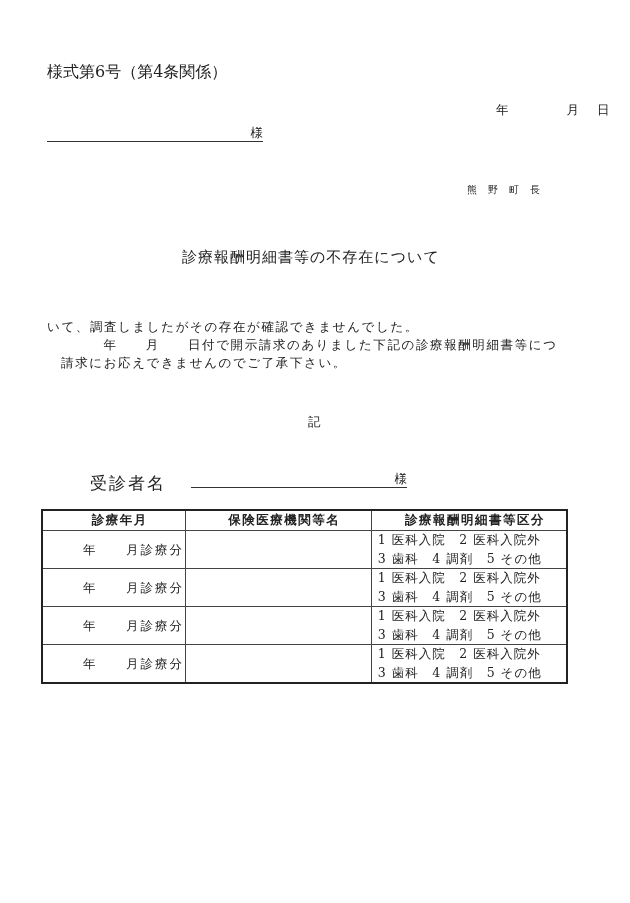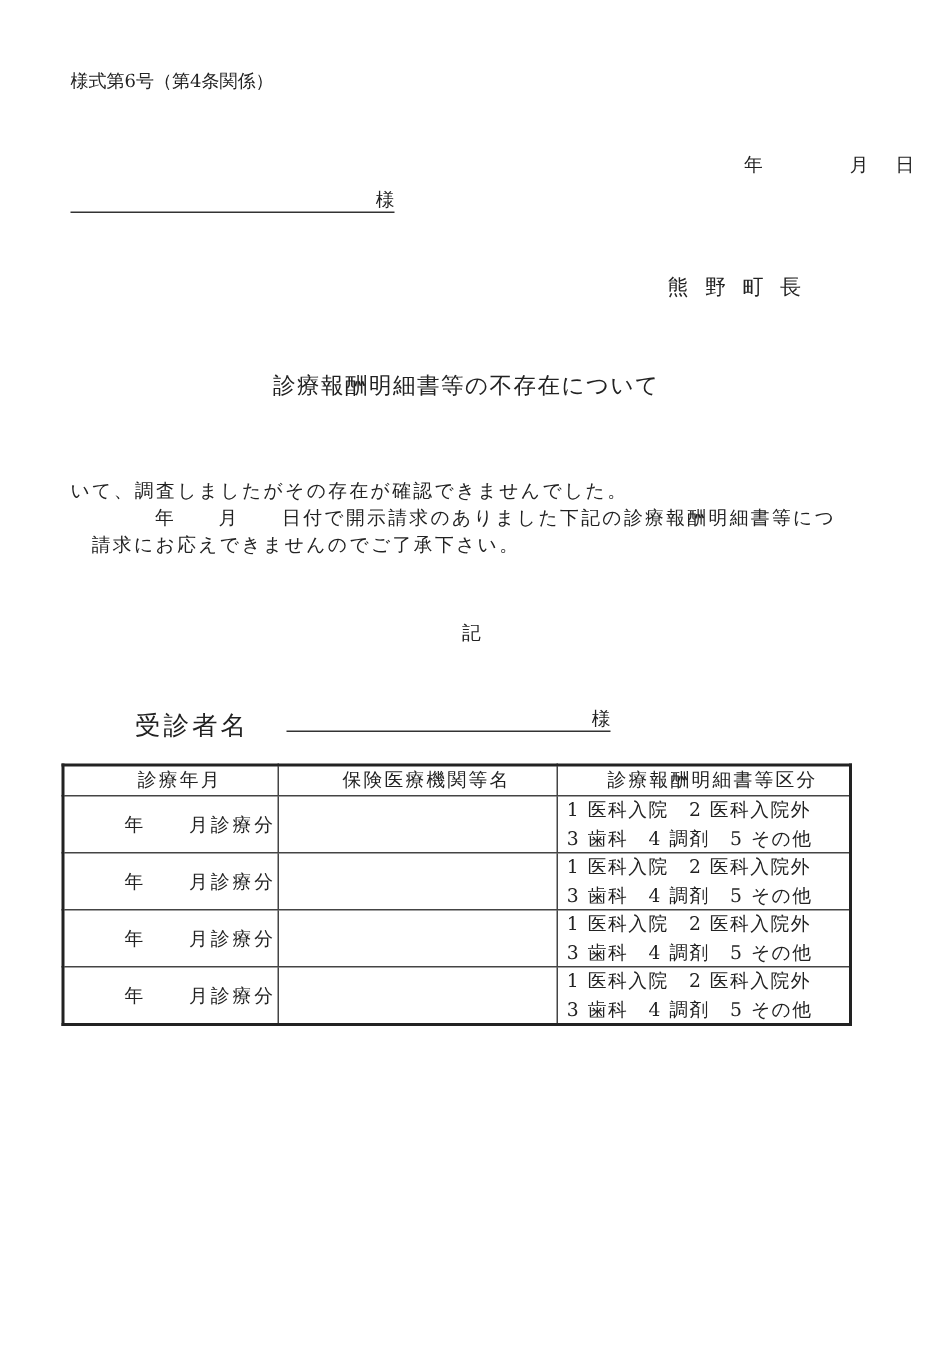--- a/index.html
+++ b/index.html
@@ -2,40 +2,40 @@
 <html><head>
   <meta charset="utf-8">
   <style>
     html, body { margin: 0; padding: 0; background: #ffffff; }
     body {
       width: 630px; height: 903px; position: relative; overflow: hidden;
       font-family: "DejaVu Serif", "Liberation Serif", serif;
       color: #222222;
     }
     .abs { position: absolute; white-space: nowrap; }
-    .form-no { left: 47px; top: 46px; font-size: 12px; }
+    .form-no { left: 47px; top: 62px; font-size: 16px; }
     .date-line { left: 496px; top: 102px; font-size: 12.5px; }
     .date-line span { display: inline-block; }
     .addressee { left: 47px; top: 125px; width: 216px; height: 16px; border-bottom: 1px solid #333; }
     .addressee .sama { position: absolute; right: 0; top: 0; font-size: 12.5px; }
-    .issuer { left: 445px; top: 183px; font-size: 14px; letter-spacing: 11px; }
+    .issuer { left: 467px; top: 183px; font-size: 10px; letter-spacing: 11px; }
     .title { left: 182px; top: 248px; font-size: 15px; letter-spacing: 1px; }
     .body-text { left: 47px; top: 318px; width: 540px; font-size: 12.5px; line-height: 18px; letter-spacing: 1.6px; white-space: normal; }
     .body-text p { margin: 0; }
     .ki { left: 308px; top: 414px; font-size: 12.5px; }
     .patient-label { left: 90px; top: 472px; font-size: 17px; letter-spacing: 2px; }
     .patient-line { left: 191px; top: 471px; width: 216px; height: 16px; border-bottom: 1px solid #333; }
     .patient-line .sama { position: absolute; right: 0; top: 0; font-size: 12.5px; }
     table.records {
       position: absolute; left: 41px; top: 509px; width: 527px;
       border-collapse: collapse; border: 2px solid #222;
       font-size: 12.5px;
     }
     table.records th, table.records td { border: 1px solid #444; padding: 0; }
-    table.records th { font-weight: normal; height: 19px; letter-spacing: 1.5px; padding-left: 12px; }
+    table.records th { font-weight: bold; height: 19px; letter-spacing: 1.5px; padding-left: 12px; }
     table.records td.period { width: 143px; height: 37px; text-align: left; position: relative; }
     table.records td.period .yr { position: absolute; left: 40px; top: 11px; }
     table.records td.period .mo { position: absolute; left: 83px; top: 11px; letter-spacing: 2px; }
     table.records td.inst { width: 187px; }
     table.records td.cat { width: 190px; padding-left: 6px; line-height: 18.5px; letter-spacing: 1px; margin-left: 34px; }
   </style>
 </head>
 <body>
 
 <div class="abs form-no">様式第6号（第4条関係）</div>

